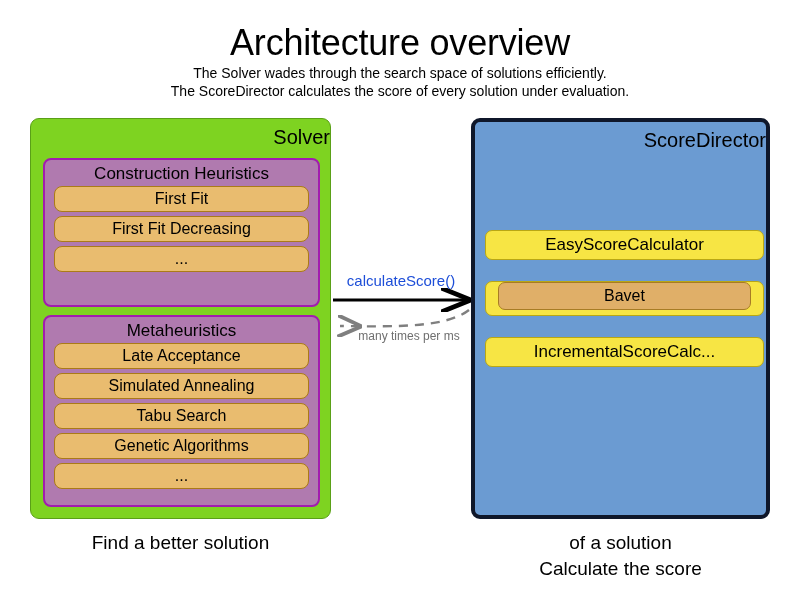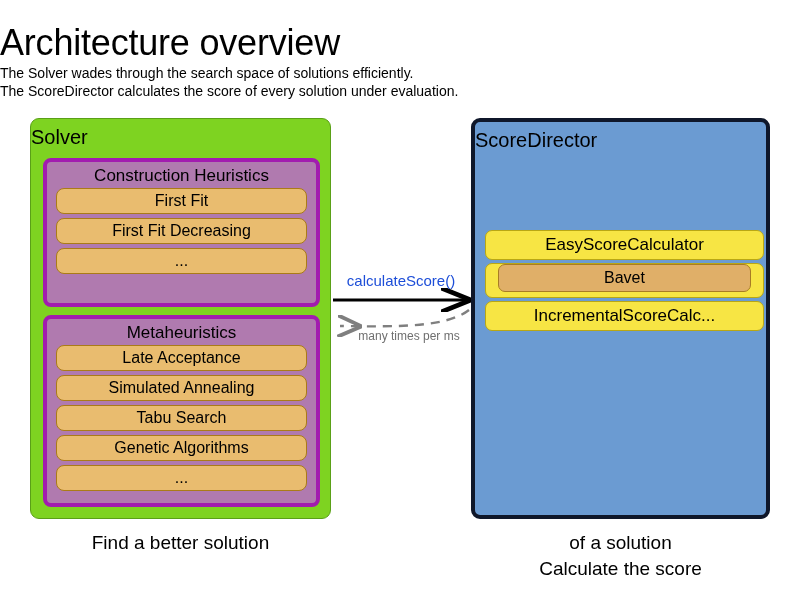--- a/index.html
+++ b/index.html
@@ -15,21 +15,21 @@
     color: #000000;
     overflow: hidden;
   }
 
   
   #header {
     position: absolute;
     left: 0;
     top: 22px;
     width: 800px;
-    text-align: left;
+    text-align: center;
   }
   #page-title {
     font-size: 36px;
     font-weight: normal;
     line-height: 42px;
     letter-spacing: -0.2px;
   }
   .subtitle-line {
     font-size: 14px;
     line-height: 18px;
@@ -51,31 +51,31 @@
   }
   #scoredirector-panel {
     left: 471px;
     top: 118px;
     width: 299px;
     height: 401px;
     background: #6B9BD2;
     border: 4px solid #0f172a;
   }
   .panel-title {
-    text-align: left;
+    text-align: right;
     font-size: 20px;
     line-height: 24px;
     padding-top: 6px;
   }
 
   
   .group-box {
     position: absolute;
     background: #B07AAF;
-    border: 4px solid #a21caf;
+    border: 2px solid #a21caf;
     border-radius: 8px;
     box-sizing: border-box;
     left: 12px;
     width: 277px;
   }
   #group-ch { top: 39px; height: 149px; }
   #group-mh { top: 196px; height: 192px; }
   .group-title {
     text-align: center;
     font-size: 17px;
@@ -106,21 +106,21 @@
     position: absolute;
     left: 10px;
     top: 108px;
     width: 279px;
   }
   .calc {
     background: #F7E544;
     border: 1px solid #b9a714;
     border-radius: 7px;
     box-sizing: border-box;
-    margin-bottom: 3px;
+    margin-bottom: 21px;
     text-align: center;
   }
   .calc-label {
     font-size: 17px;
     line-height: 28px;
   }
   .calc-nested-wrap {
     padding: 0 12px 5px 12px;
   }
   .nested-chip {

